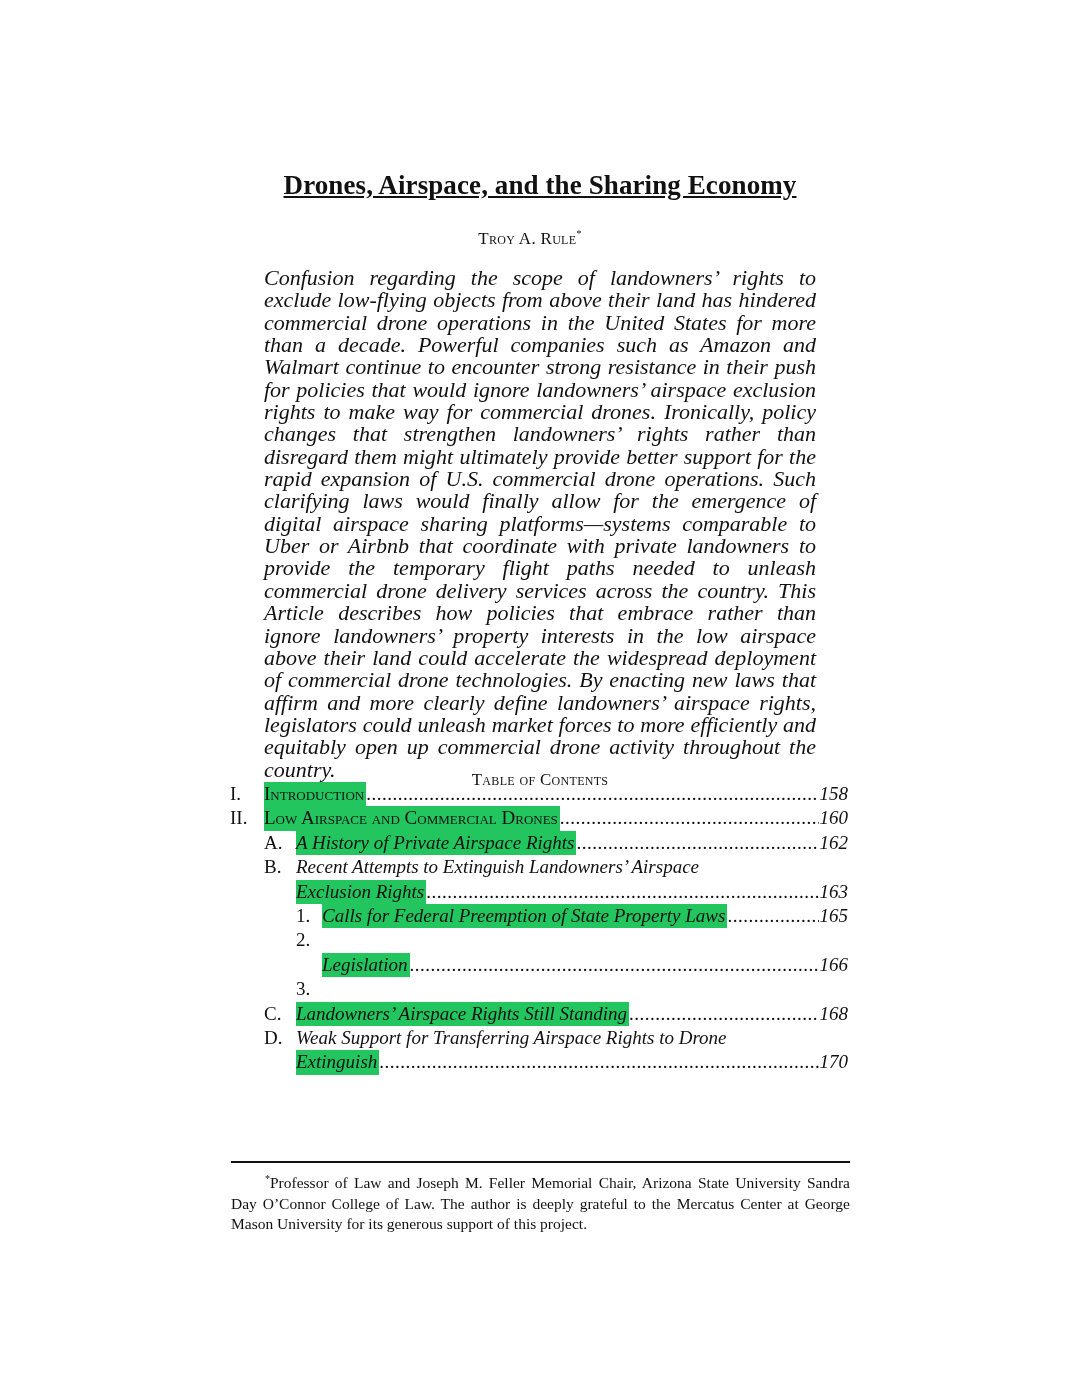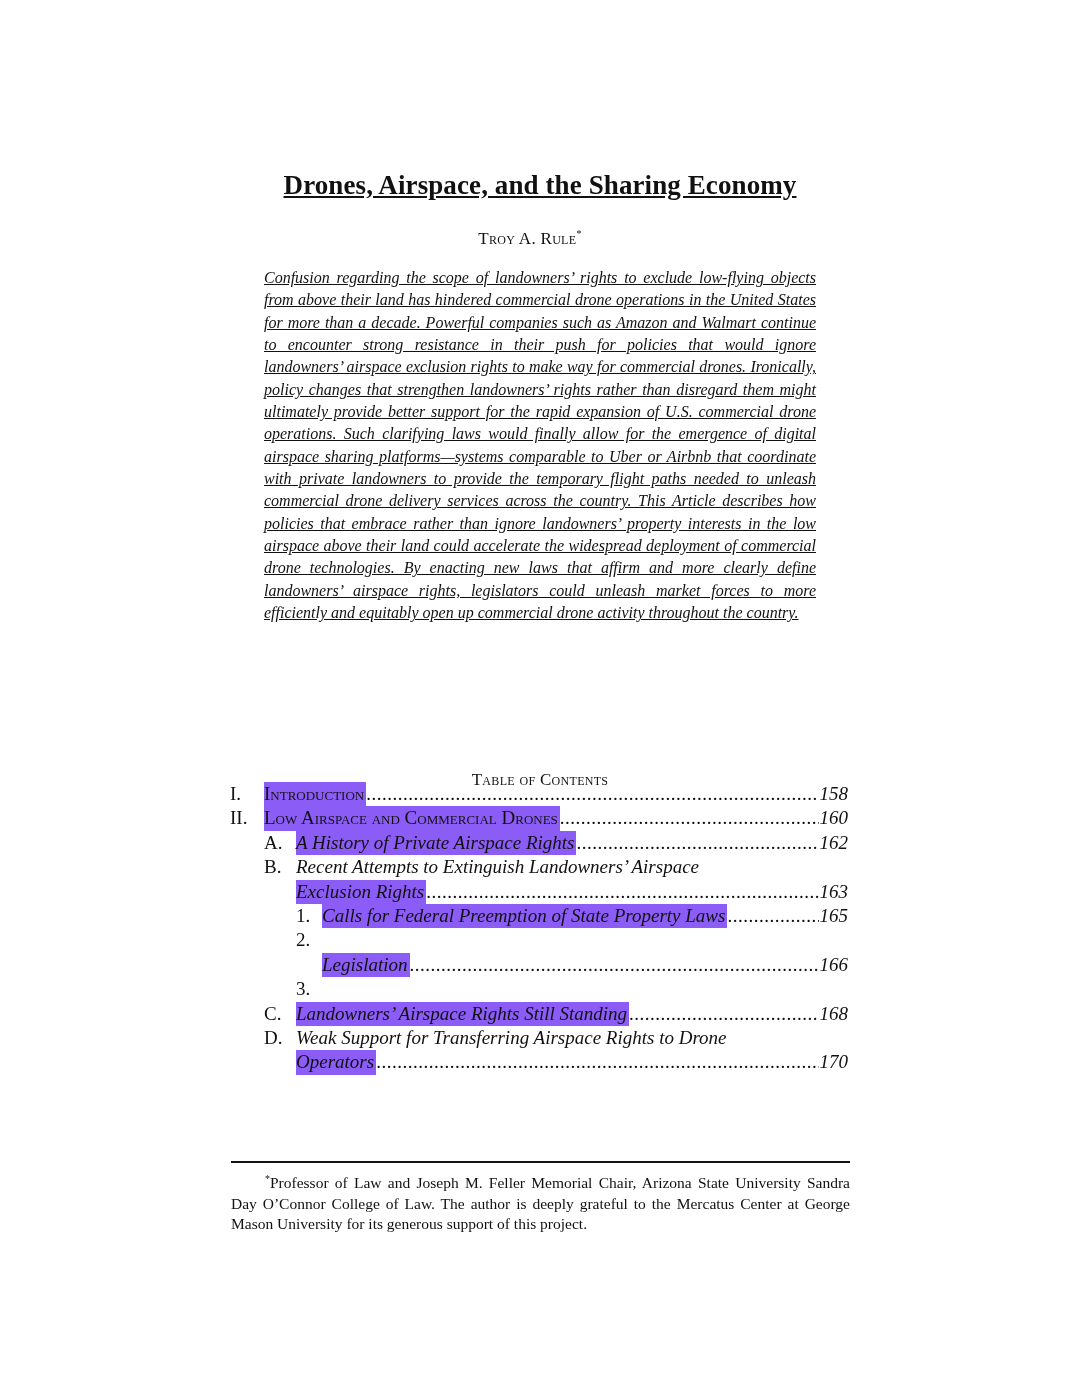--- a/index.html
+++ b/index.html
@@ -4,29 +4,29 @@
 <style>
   html, body { margin: 0; padding: 0; background: #ffffff; }
   body { width: 1080px; height: 1397px; position: relative; overflow: hidden;
          font-family: "Liberation Serif", "DejaVu Serif", serif; color: #111; }
   .title { position: absolute; top: 170px; left: 0; width: 1080px; text-align: center;
            font-weight: bold; font-size: 27px; letter-spacing: 0.1px; text-decoration: underline; }
   .author { position: absolute; top: 228px; left: 0; width: 1060px; text-align: center;
             font-size: 17px; font-variant: small-caps; letter-spacing: 0.3px; }
   .author sup { font-size: 10px; vertical-align: super; }
   .abstract { position: absolute; top: 267px; left: 264px; width: 552px;
-              font-style: italic; font-size: 16px; line-height: 22.35px;
-              text-align: justify; text-decoration: underline; }
+              font-style: italic; font-size: 22px; line-height: 22.35px;
+              text-align: justify; }
   .toc-title { position: absolute; top: 738px; left: 0; width: 1080px; text-align: center;
                font-size: 17px; font-variant: small-caps; letter-spacing: 0.3px; margin-top: 32px; }
   .toc { position: absolute; top: 782px; left: 230px; width: 618px; font-size: 19px; }
   .toc-row { position: relative; height: 24.4px; line-height: 24.4px; white-space: nowrap; }
   .toc-num { position: absolute; top: 0; }
   .toc-text { position: absolute; top: 0; right: 0; display: flex; }
-  .toc-label { white-space: nowrap; background: #8b5cf6; padding-right: 2px; }
+  .toc-label { white-space: nowrap; background: #22c55e; padding-right: 2px; }
   .toc-label.it { font-style: italic; }
   .toc-label.sc { font-variant: small-caps; }
   .leader { flex: 1; overflow: hidden; white-space: nowrap; }
   .leader::before { content: "........................................................................................................................................................................................"; letter-spacing: 0.5px; }
   .page { white-space: nowrap; padding-left: 1px; font-style: italic; }
   .rule { position: absolute; top: 1161px; left: 231px; width: 619px; height: 2px; background: #111; }
   .footnote { position: absolute; top: 1169px; left: 231px; width: 619px; font-size: 15.5px;
               line-height: 20.5px; text-align: justify; }
   .footnote .indent { display: inline-block; width: 34px; }
   .footnote sup { font-size: 10px; }
@@ -115,21 +115,21 @@
         <span class="page">168</span>
       </div>
   </div>
 
   <div class="toc-row">
     <span class="toc-num" style="left:34px">D.</span>
     <span class="toc-num" style="left:66px;font-style:italic">Weak Support for Transferring Airspace Rights to Drone</span>
   </div>
   <div class="toc-row">
     <div class="toc-text" style="left:66px">
-        <span class="toc-label it">Operators</span>
+        <span class="toc-label it">Extinguish</span>
         <span class="leader"></span>
         <span class="page">170</span>
       </div>
   </div>
 </div>
 
 <div class="rule"></div>
 
 <div class="footnote"><span class="indent"></span><sup>*</sup><span>Professor of Law and Joseph M. Feller Memorial Chair, Arizona State University Sandra Day O’Connor College of Law. The author is deeply grateful to the Mercatus Center at George Mason University for its generous support of this project.</span></div>
 

